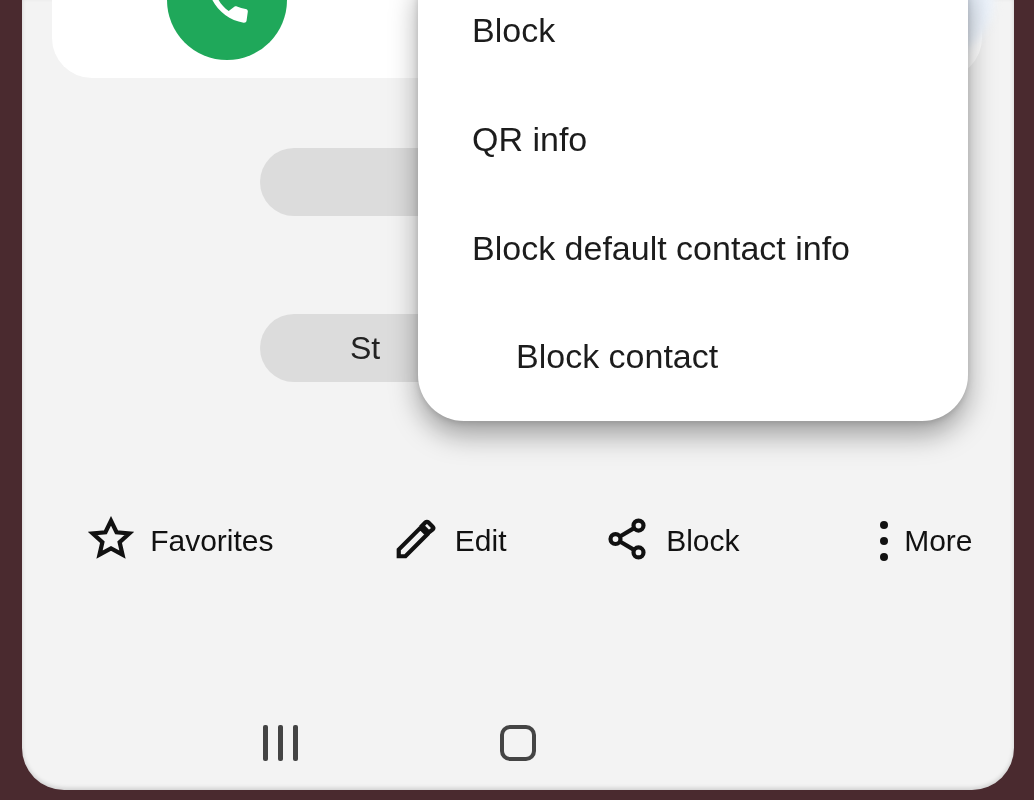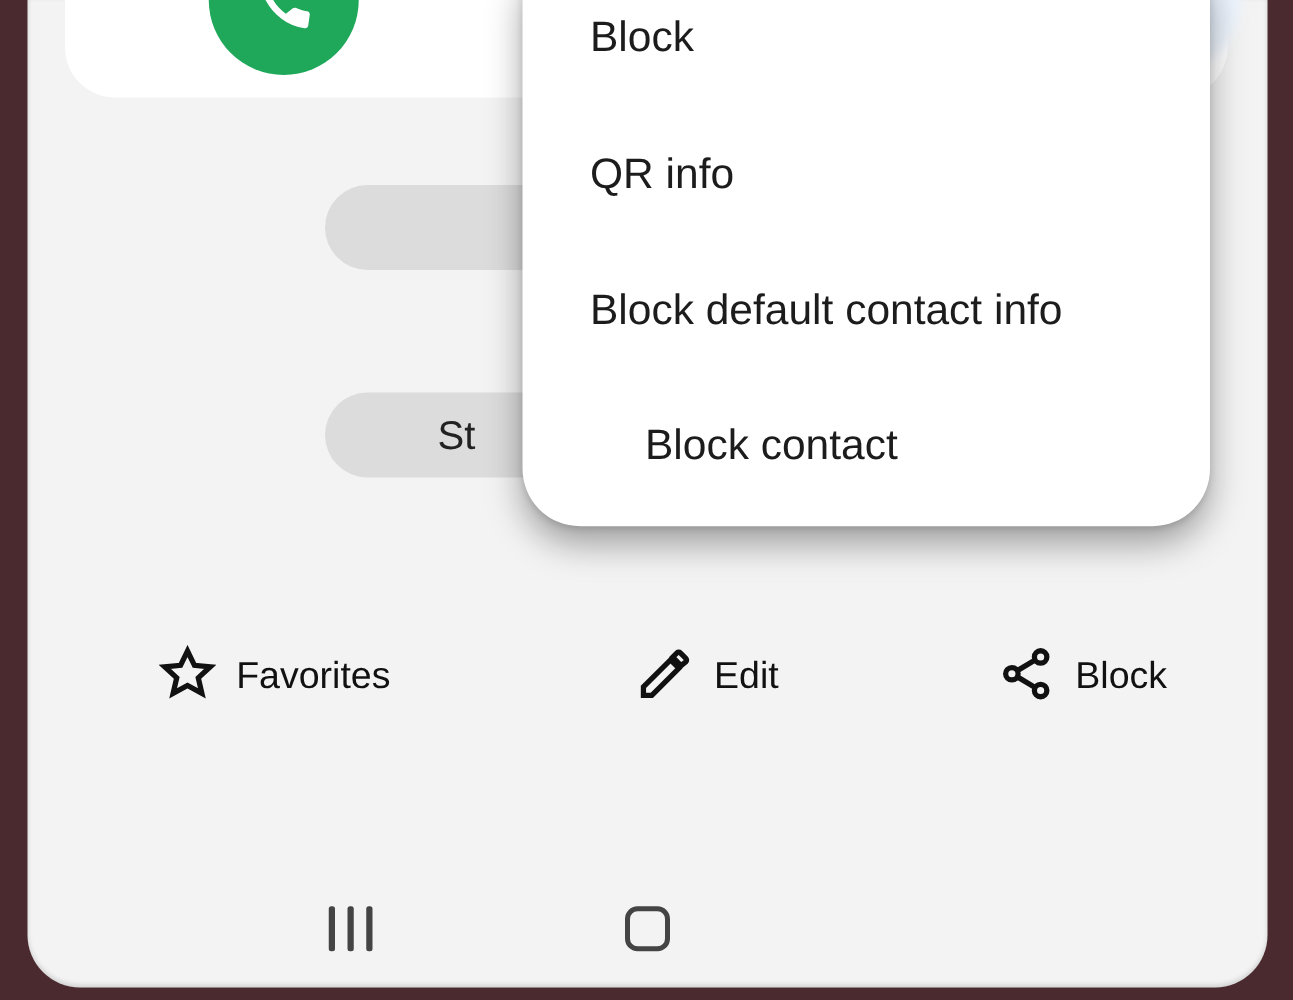--- a/index.html
+++ b/index.html
@@ -225,20 +225,28 @@
           <circle cx="18" cy="5" r="2.6"></circle>
           <circle cx="6" cy="12" r="2.6"></circle>
           <circle cx="18" cy="19" r="2.6"></circle>
           <line x1="8.3" y1="10.7" x2="15.7" y2="6.3"></line>
           <line x1="8.3" y1="13.3" x2="15.7" y2="17.7"></line>
         </svg>
       </span>
       <span class="action-label">Block</span>
     </button>
 
+    <button class="action-btn">
+      <span class="dots">
+        <span></span>
+          <span></span>
+          <span></span>
+      </span>
+      <span class="action-label">More</span>
+    </button>
 
   </div>
 
   <div class="nav-bar">
     <button class="nav-btn">
       <span class="nav-recents">
         <span></span>
           <span></span>
           <span></span>
       </span>

